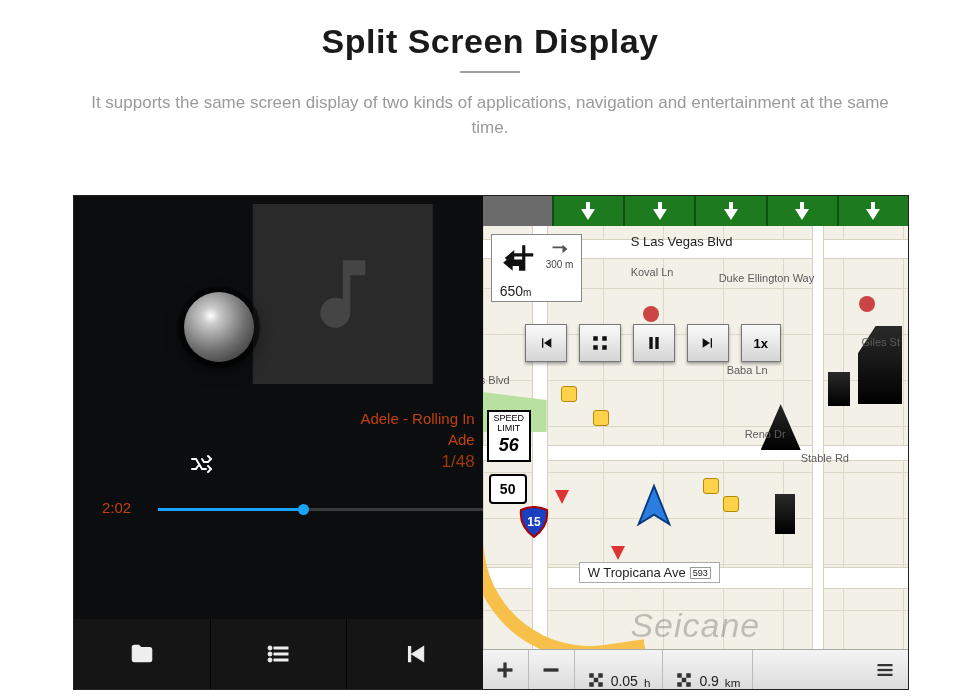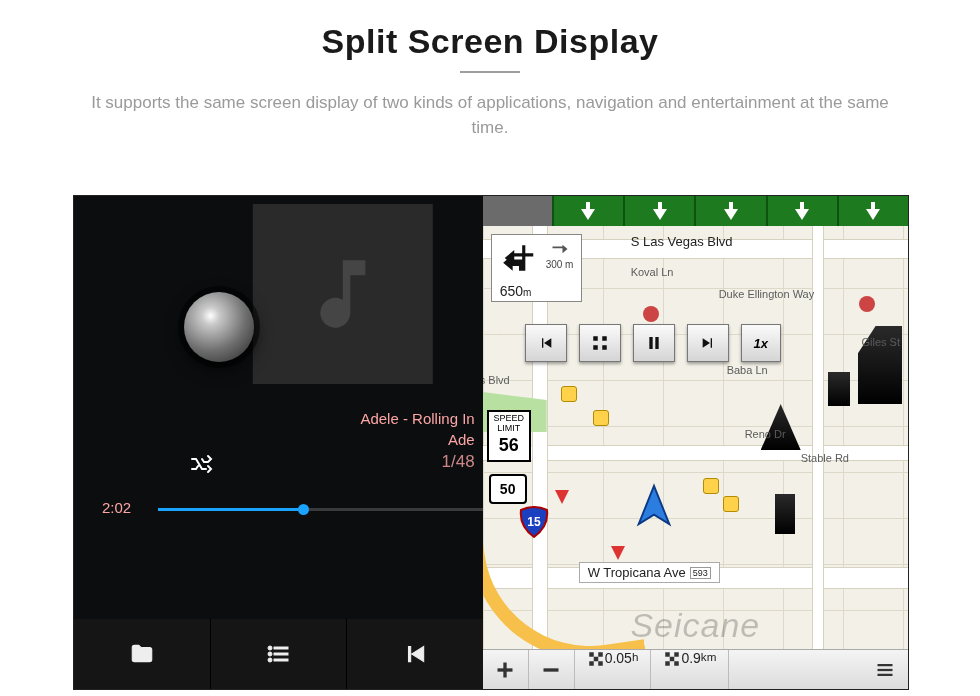--- a/index.html
+++ b/index.html
@@ -64,21 +64,21 @@
   .sq { width:11px;height:11px;border:2px solid #fff; }
   .pic-ic { width:13px;height:11px;background:#fff;clip-path:polygon(0 0,100% 0,100% 100%,0 100%,0 0,15% 15%,85% 15%,85% 85%,15% 85%,15% 15%); opacity:.9;}
   .pin-ic{width:10px;height:14px;background:#fff;clip-path:polygon(50% 0,100% 35%,80% 55%,80% 100%,20% 100%,20% 55%,0 35%);transform:rotate(180deg);}
   .phone-ic{width:14px;height:14px;background:#fff;clip-path:polygon(20% 0,40% 0,50% 30%,35% 45%,55% 65%,70% 50%,100% 60%,100% 80%,80% 100%,50% 90%,10% 50%,0 20%);}
   .wifi-ic{width:16px;height:12px;background:#fff;clip-path:polygon(50% 100%,0 30%,12% 20%,50% 70%,88% 20%,100% 30%);}
   .clock{font-weight:500;letter-spacing:.5px;}
 
   .split { flex:1; display:flex; min-height:0; }
 
   
-  .music { width: 49%; background:#0b0d0f; position:relative; color:#fca5a5; display:flex; flex-direction:column; }
+  .music { width: 49%; background:#0b0d0f; position:relative; color:#c2410c; display:flex; flex-direction:column; }
   .music .art {
     position:absolute; left:50%; top:8px; transform:translateX(-14%);
     width:180px; height:180px; background:#2a2a2a;
     display:flex;align-items:center;justify-content:center;
   }
   .music .art svg{opacity:.35;}
   .joy {
     position:absolute; left:110px; top:96px; width:70px;height:70px;border-radius:50%;
     background:radial-gradient(circle at 38% 34%, #fff 0%, #c9c9c9 14%, #6f6f6f 55%, #222 100%);
     box-shadow:0 0 0 6px rgba(0,0,0,.5), 0 6px 18px rgba(0,0,0,.8);
@@ -124,46 +124,46 @@
 
   .turnbox{position:absolute;left:8px;top:38px;background:#fff;border:1px solid #888;padding:4px 8px 2px;display:flex;gap:8px;align-items:flex-start;}
   .turnbox .dist{font-size:14px;color:#222;margin-top:2px;}
   .turnbox .sub{display:flex;flex-direction:column;align-items:center;font-size:10px;color:#444;}
   .turn-main-ic{display:inline-block;}
   .streetlbl{position:absolute;font-size:11px;color:#5b5b5b;white-space:nowrap;}
   .streetbox{position:absolute;background:#fff;border:1px solid #aaa;padding:2px 8px;font-size:13px;color:#222;display:flex;align-items:center;gap:4px;}
   .streetbox .num{border:1px solid #999;font-size:9px;padding:0 2px;}
 
   .ctrlrow{position:absolute;left:42px;top:128px;display:flex;gap:12px;}
-  .ctrlbtn{width:42px;height:38px;background:linear-gradient(#fafafa,#d5d5d5);border:1px solid #777;display:flex;align-items:center;justify-content:center;box-shadow:0 2px 3px rgba(0,0,0,.35);font-style:italic;}
+  .ctrlbtn{width:42px;height:38px;background:linear-gradient(#fafafa,#d5d5d5);border:1px solid #777;display:flex;align-items:center;justify-content:center;box-shadow:0 2px 3px rgba(0,0,0,.35);}
   .ctrlbtn.sp{width:40px;}
   .ctrlbtn span{font-size:13px;font-weight:600;}
 
   .speedbox{position:absolute;left:4px;top:214px;width:44px;height:52px;background:#fff;border:2px solid #000;text-align:center;font-size:9px;line-height:1.1;padding-top:2px;}
-  .speedbox b{display:block;font-size:18px;margin-top:2px;}
+  .speedbox b{display:block;font-size:18px;margin-top:2px;font-style:italic;}
   .routesign{position:absolute;left:6px;top:278px;width:38px;height:30px;background:#fff;border:2px solid #000;border-radius:4px;display:flex;align-items:center;justify-content:center;font-size:14px;font-weight:700;}
   .ishield{position:absolute;left:36px;top:310px;width:30px;height:32px;}
   .ishield svg{display:block;}
 
   .poi{position:absolute;width:16px;height:16px;}
   .poi.yel{background:#ffd24a;border:1px solid #b38a00;border-radius:3px;}
   .poi.red{width:0;height:0;border-left:7px solid transparent;border-right:7px solid transparent;border-top:14px solid #d33;}
   .poi.food{background:#c44;border-radius:50%;}
 
   .bldg{position:absolute;background:linear-gradient(#2a2a2a,#000);}
   .heading{position:absolute;left:148px;top:286px;}
   .heading svg{display:block;}
 
   .poly{position:absolute;}
   .poly.gr{background:#b7e0a1;}
   .poly.gr.a{left:0;top:196px;width:64px;height:40px;clip-path:polygon(0 0,100% 20%,100% 100%,0 100%);}
 
   .mapfoot{position:absolute;left:0;right:0;bottom:0;height:40px;background:linear-gradient(#f4f4f4,#dcdcdc);border-top:1px solid #aaa;display:flex;align-items:center;}
   .mapfoot .fbtn{width:46px;height:100%;display:flex;align-items:center;justify-content:center;border-right:1px solid #bbb;}
-  .mapfoot .info{flex:0 0 auto;display:flex;align-items:flex-start;padding:0 12px;border-right:1px solid #bbb;height:100%;font-size:14px;color:#222;}
+  .mapfoot .info{flex:0 0 auto;display:flex;align-items:flex-end;gap:6px;padding:0 12px;border-right:1px solid #bbb;height:100%;font-size:14px;color:#222;}
   .mapfoot .info svg{flex:none;}
   .mapfoot .spacer{flex:1;}
   .mapfoot .menub{width:46px;height:100%;display:flex;align-items:center;justify-content:center;}
   .watermark{position:absolute;left:50%;bottom:44px;transform:translateX(-50%);font-size:34px;color:rgba(0,0,0,0.22);font-style:italic;letter-spacing:1px;pointer-events:none;}
 </style>
 </head>
 <body>
 
 <h1 class="page-title">Split Screen Display</h1>
 <div class="title-underline"></div>
@@ -294,21 +294,21 @@
         </div>
         <div class="sub">
           <svg width="20" height="20" viewBox="0 0 24 24" fill="#555">
               <path d="M11 21V9h6l-5-6-5 6h2v12h2z" transform="rotate(90 12 12)"></path>
             </svg>
           <span>300 m</span>
         </div>
       </div>
 
       <div class="streetlbl" style="left:148px;top:70px;">Koval Ln</div>
-      <div class="streetlbl" style="left:236px;top:92px;">Duke Ellington Way</div>
+      <div class="streetlbl" style="left:236px;top:76px;">Duke Ellington Way</div>
       <div class="streetlbl" style="right:8px;top:140px;">Giles St</div>
       <div class="streetlbl" style="left:-28px;top:178px;">Vegas Blvd</div>
       <div class="streetlbl" style="left:262px;top:232px;">Reno Dr</div>
       <div class="streetlbl" style="left:318px;top:256px;">Stable Rd</div>
       <div class="streetlbl" style="right:2px;top:226px;transform:rotate(-90deg);transform-origin:right top;">E Reno Ave</div>
       <div class="streetlbl" style="left:244px;top:168px;">Baba Ln</div>
 
       <div class="ctrlrow">
         <div class="ctrlbtn">
           <svg width="20" height="16" viewBox="0 0 24 24" fill="#111">

